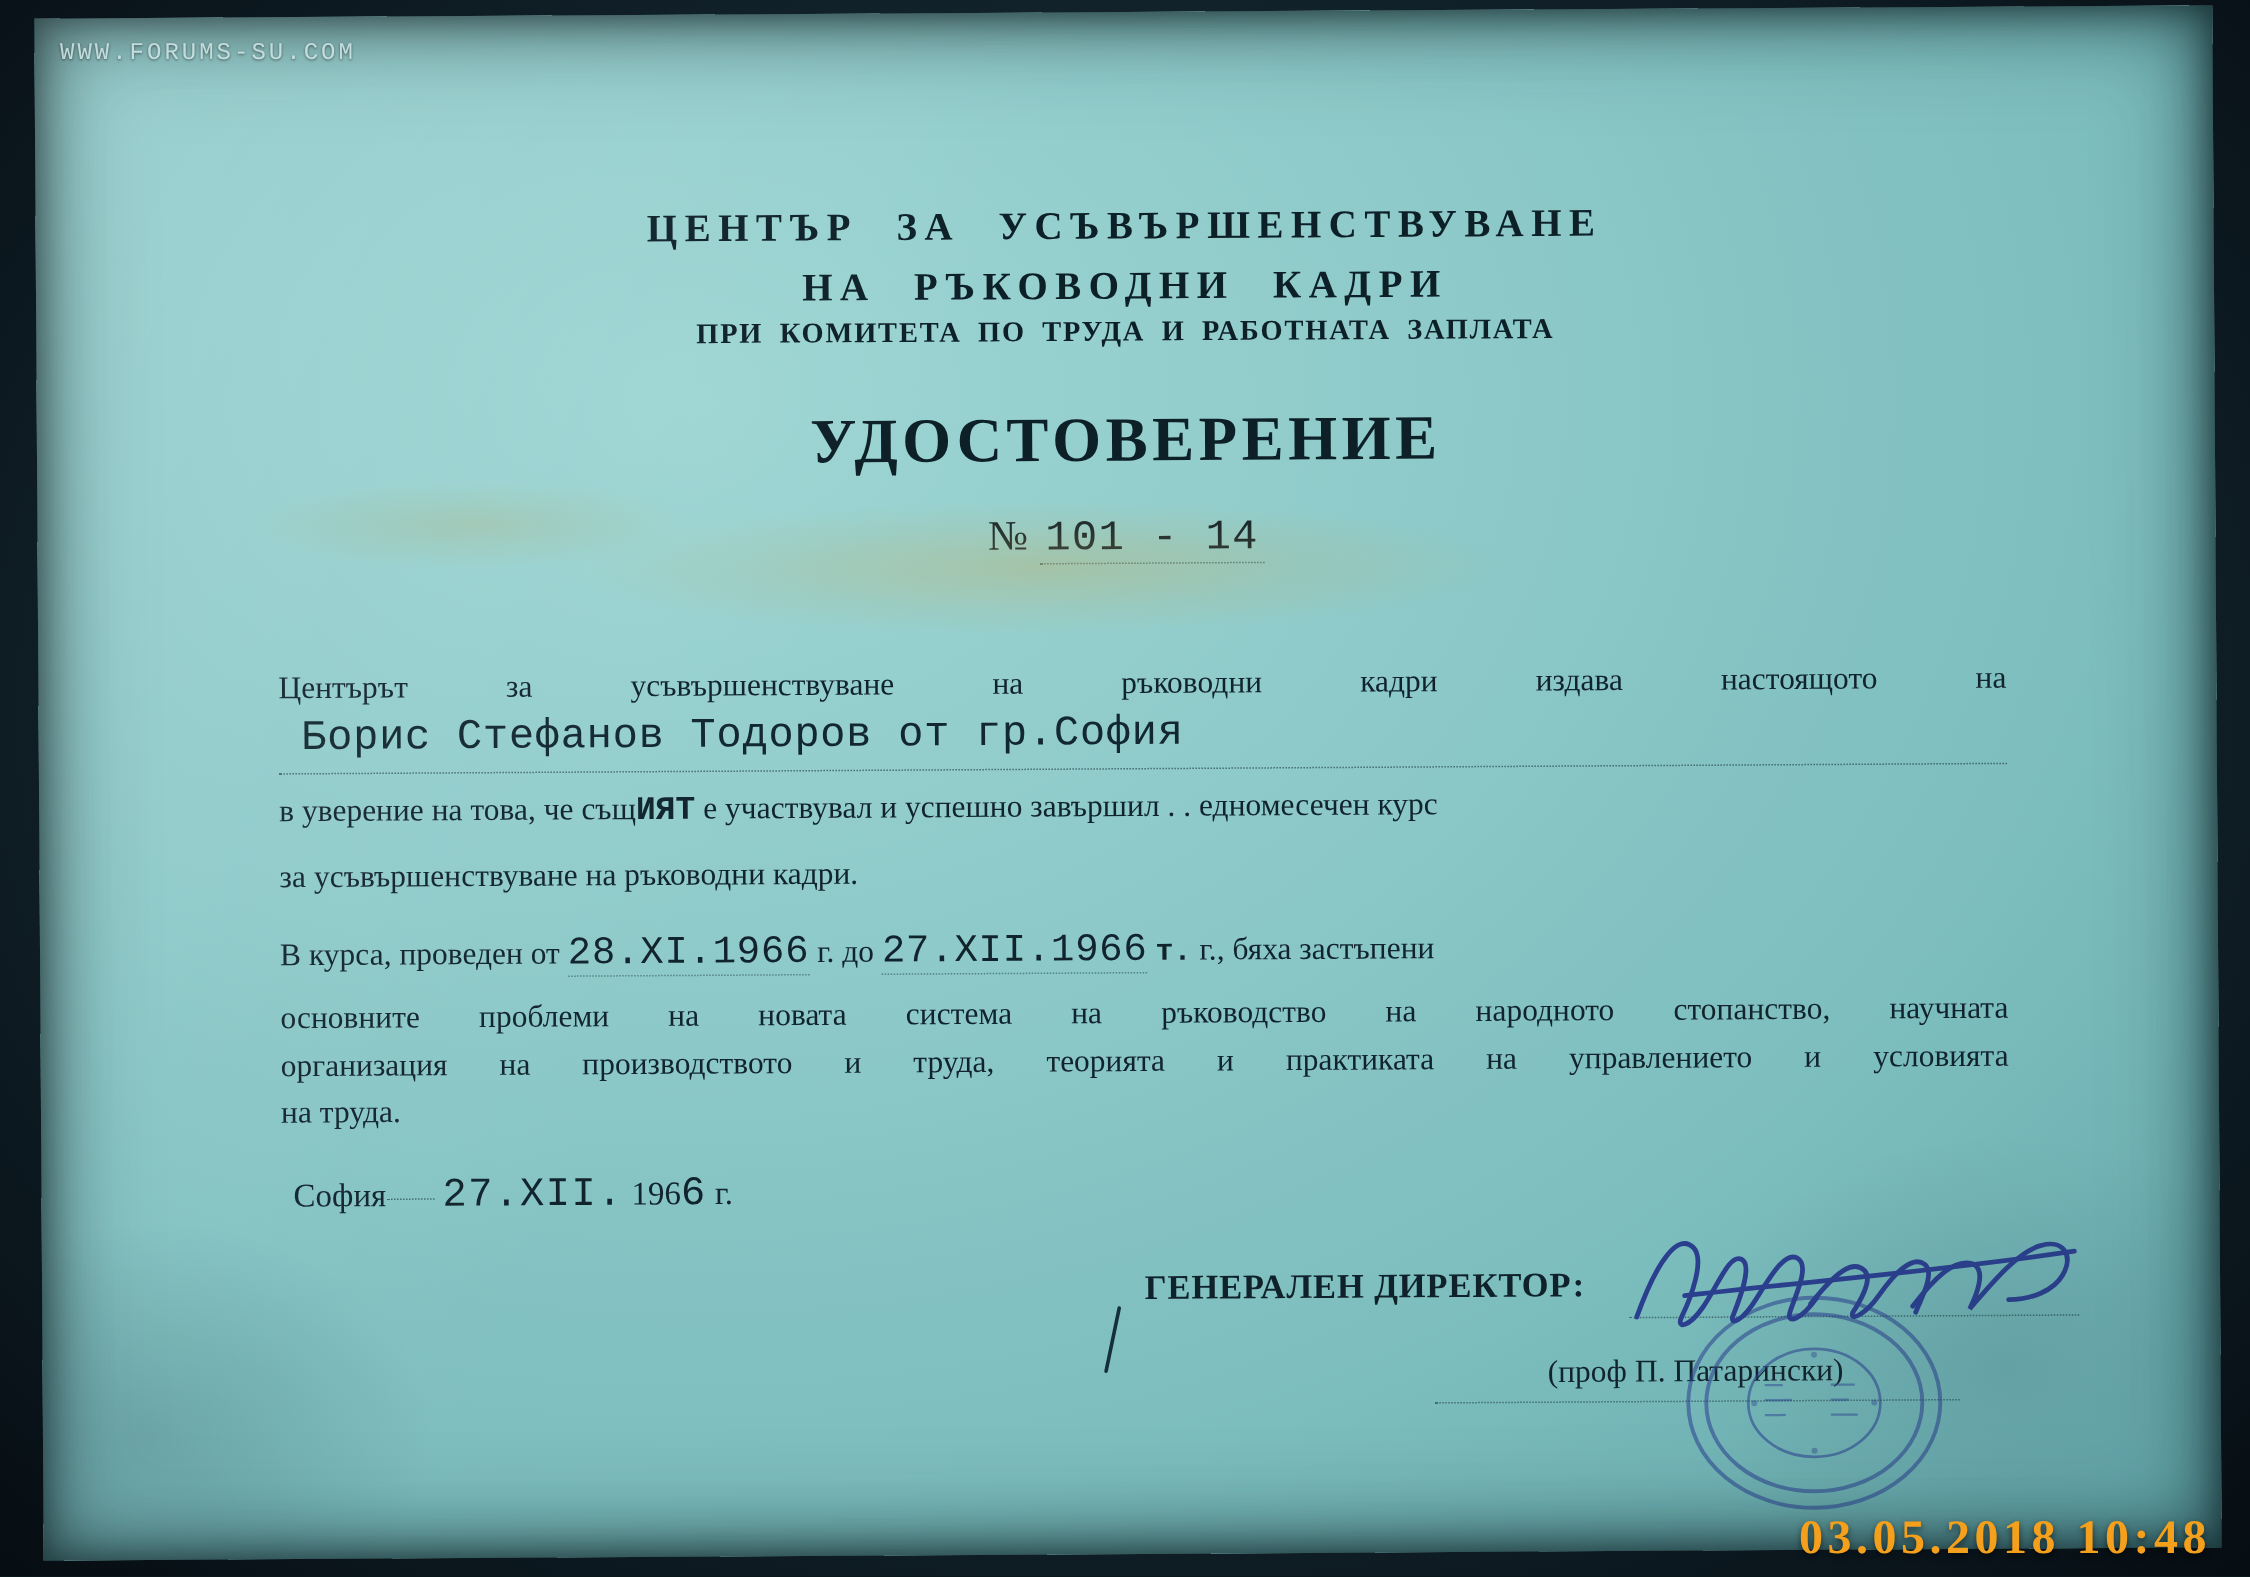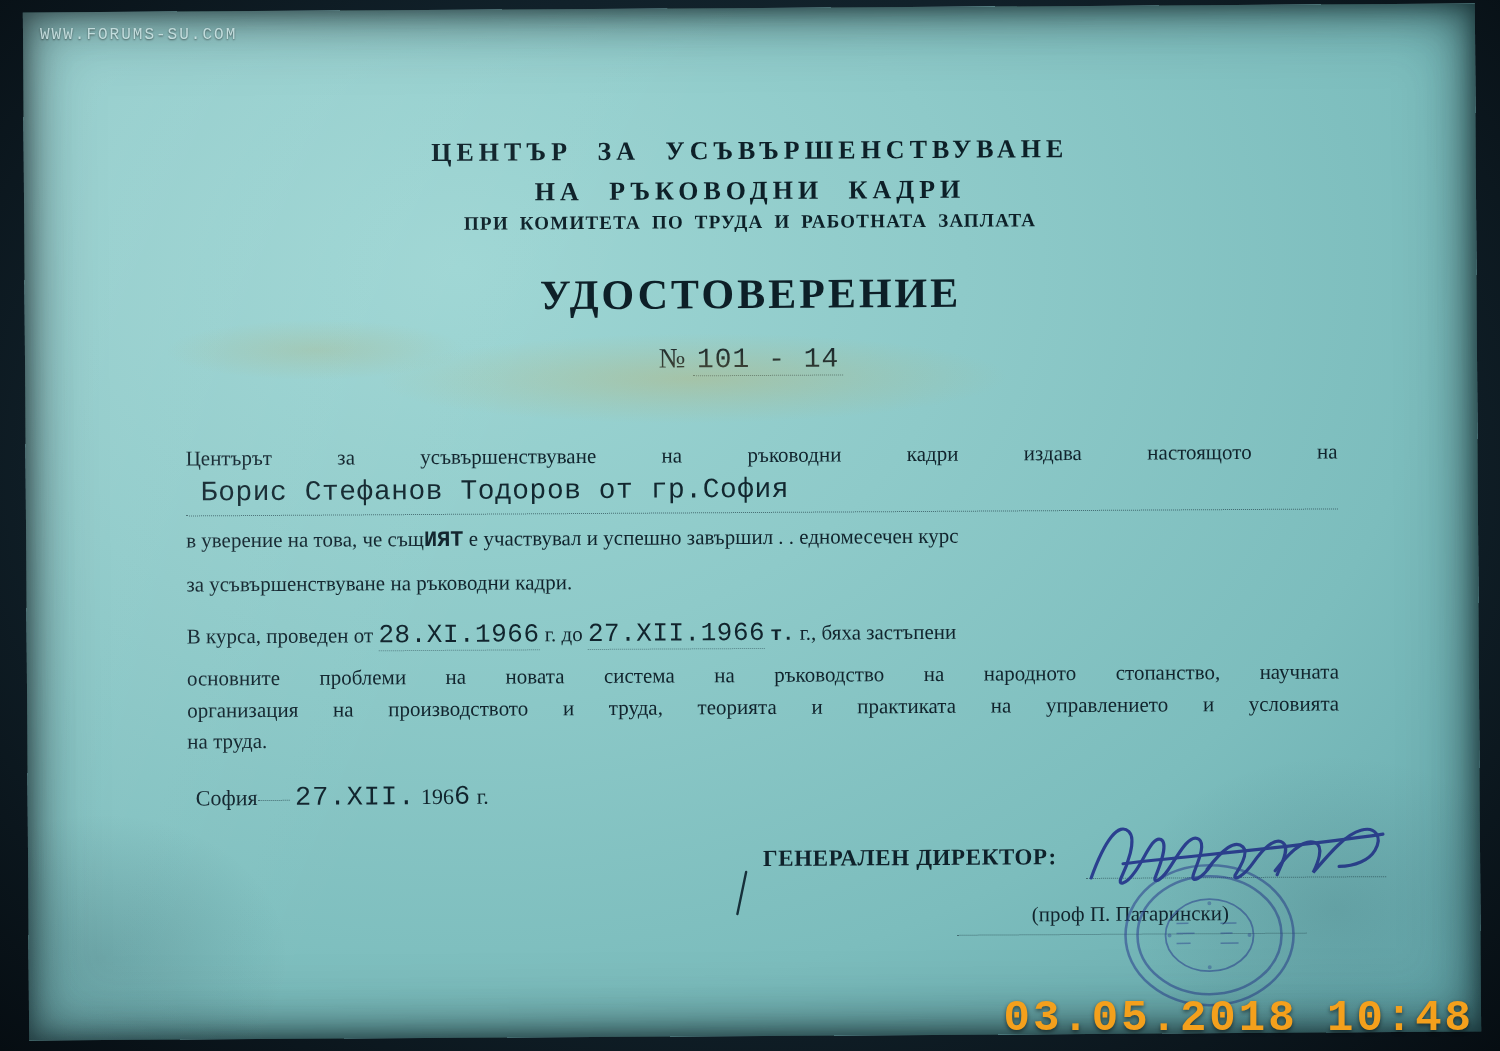--- a/index.html
+++ b/index.html
@@ -274,22 +274,22 @@
     color: #cfe6e6;
     opacity: 0.85;
     text-shadow: 0 1px 2px rgba(0,0,0,0.6);
   }
 
   
   .datestamp {
     position: absolute;
     right: 26px;
     bottom: 8px;
-    font-family: Liberation Mono, monospace;
-    font-size: 44px;
+    font-family: Liberation Serif, serif;
+    font-size: 32px;
     font-weight: bold;
     color: #f4a01c;
     letter-spacing: 3px;
     text-shadow: 0 2px 4px rgba(0,0,0,0.55);
     white-space: nowrap;
   }
 </style>
 </head>
 <body>
 

